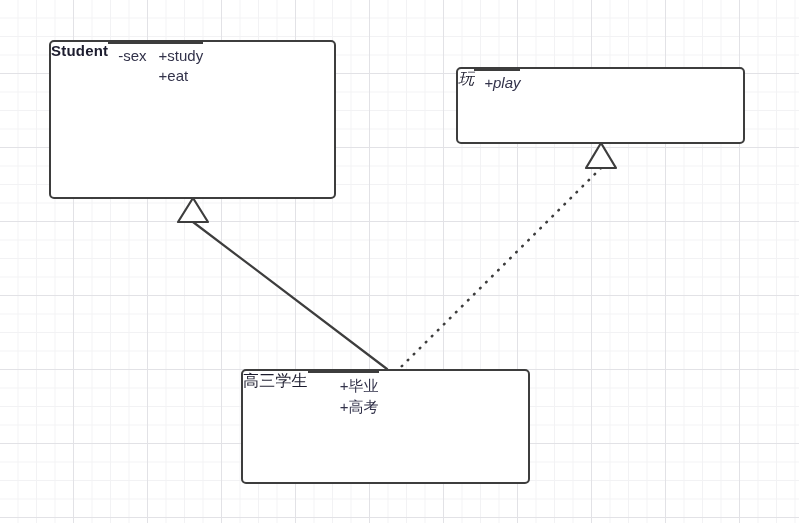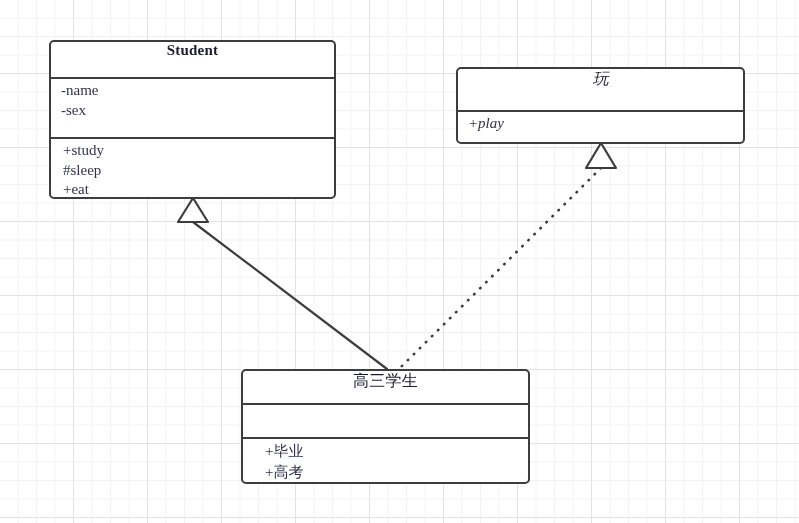--- a/index.html
+++ b/index.html
@@ -36,22 +36,20 @@
     pointer-events: none;
   }
 
   .uml-box {
     position: absolute;
     box-sizing: border-box;
     border: 2px solid #3d3d3d;
     border-radius: 5px;
     background: #ffffff;
     display: flex;
-    flex-direction: column;
-    font-family: Liberation Serif, serif;
   }
 
   .compartment {
     box-sizing: border-box;
     position: relative;
   }
   .compartment + .compartment {
     border-top: 2px solid #3d3d3d;
   }
 
@@ -129,26 +127,24 @@
       <line x1="601" y1="168" x2="399" y2="369" stroke="#3d3d3d" stroke-width="2.6" stroke-linecap="round" stroke-dasharray="0.5 8"></line>
       <polygon points="601,143 586,168 616,168" fill="#ffffff" stroke="#3d3d3d" stroke-width="2.2" stroke-linejoin="round"></polygon>
     </g>
   </svg>
 
   <div class="uml-box" id="box-student">
     <div class="compartment c-title">
       <div class="class-title">Student</div>
     </div>
     <div class="compartment c-attrs member-list">
-      <div class="member">-name</div>
       <div class="member">-sex</div>
     </div>
     <div class="compartment c-ops member-list">
       <div class="member">+study</div>
-      <div class="member">#sleep</div>
       <div class="member">+eat</div>
     </div>
   </div>
 
   <div class="uml-box" id="box-play">
     <div class="compartment c-title">
       <div class="class-title italic">玩</div>
     </div>
     <div class="compartment c-ops member-list">
       <div class="member italic">+play</div>

